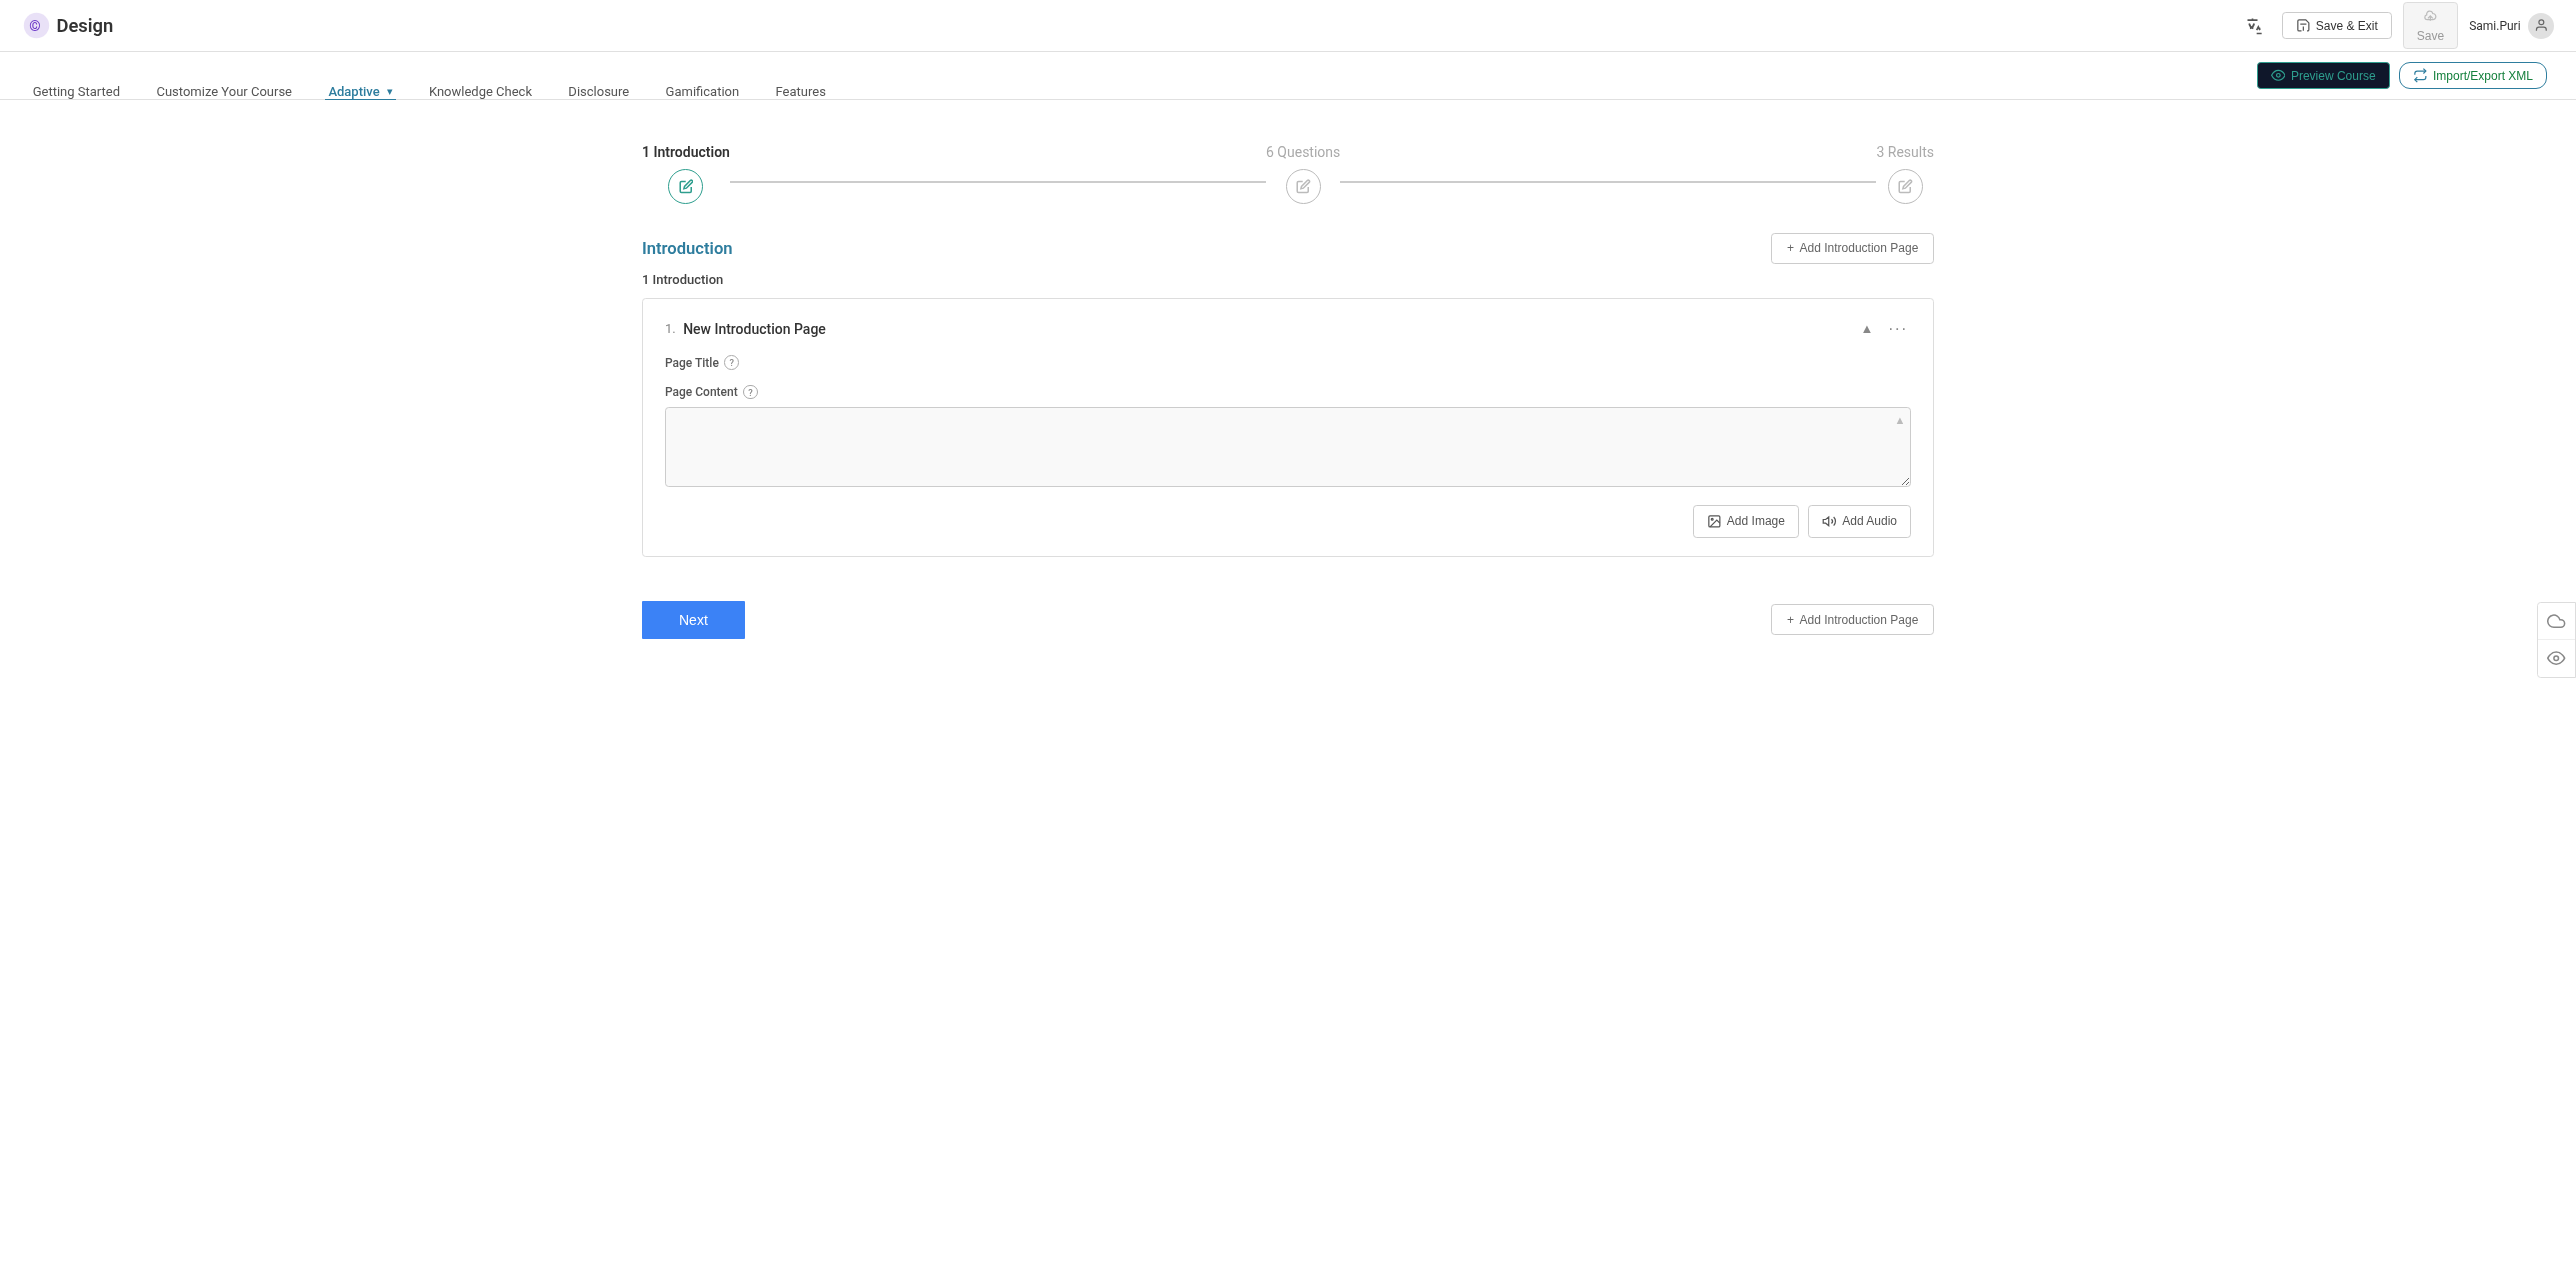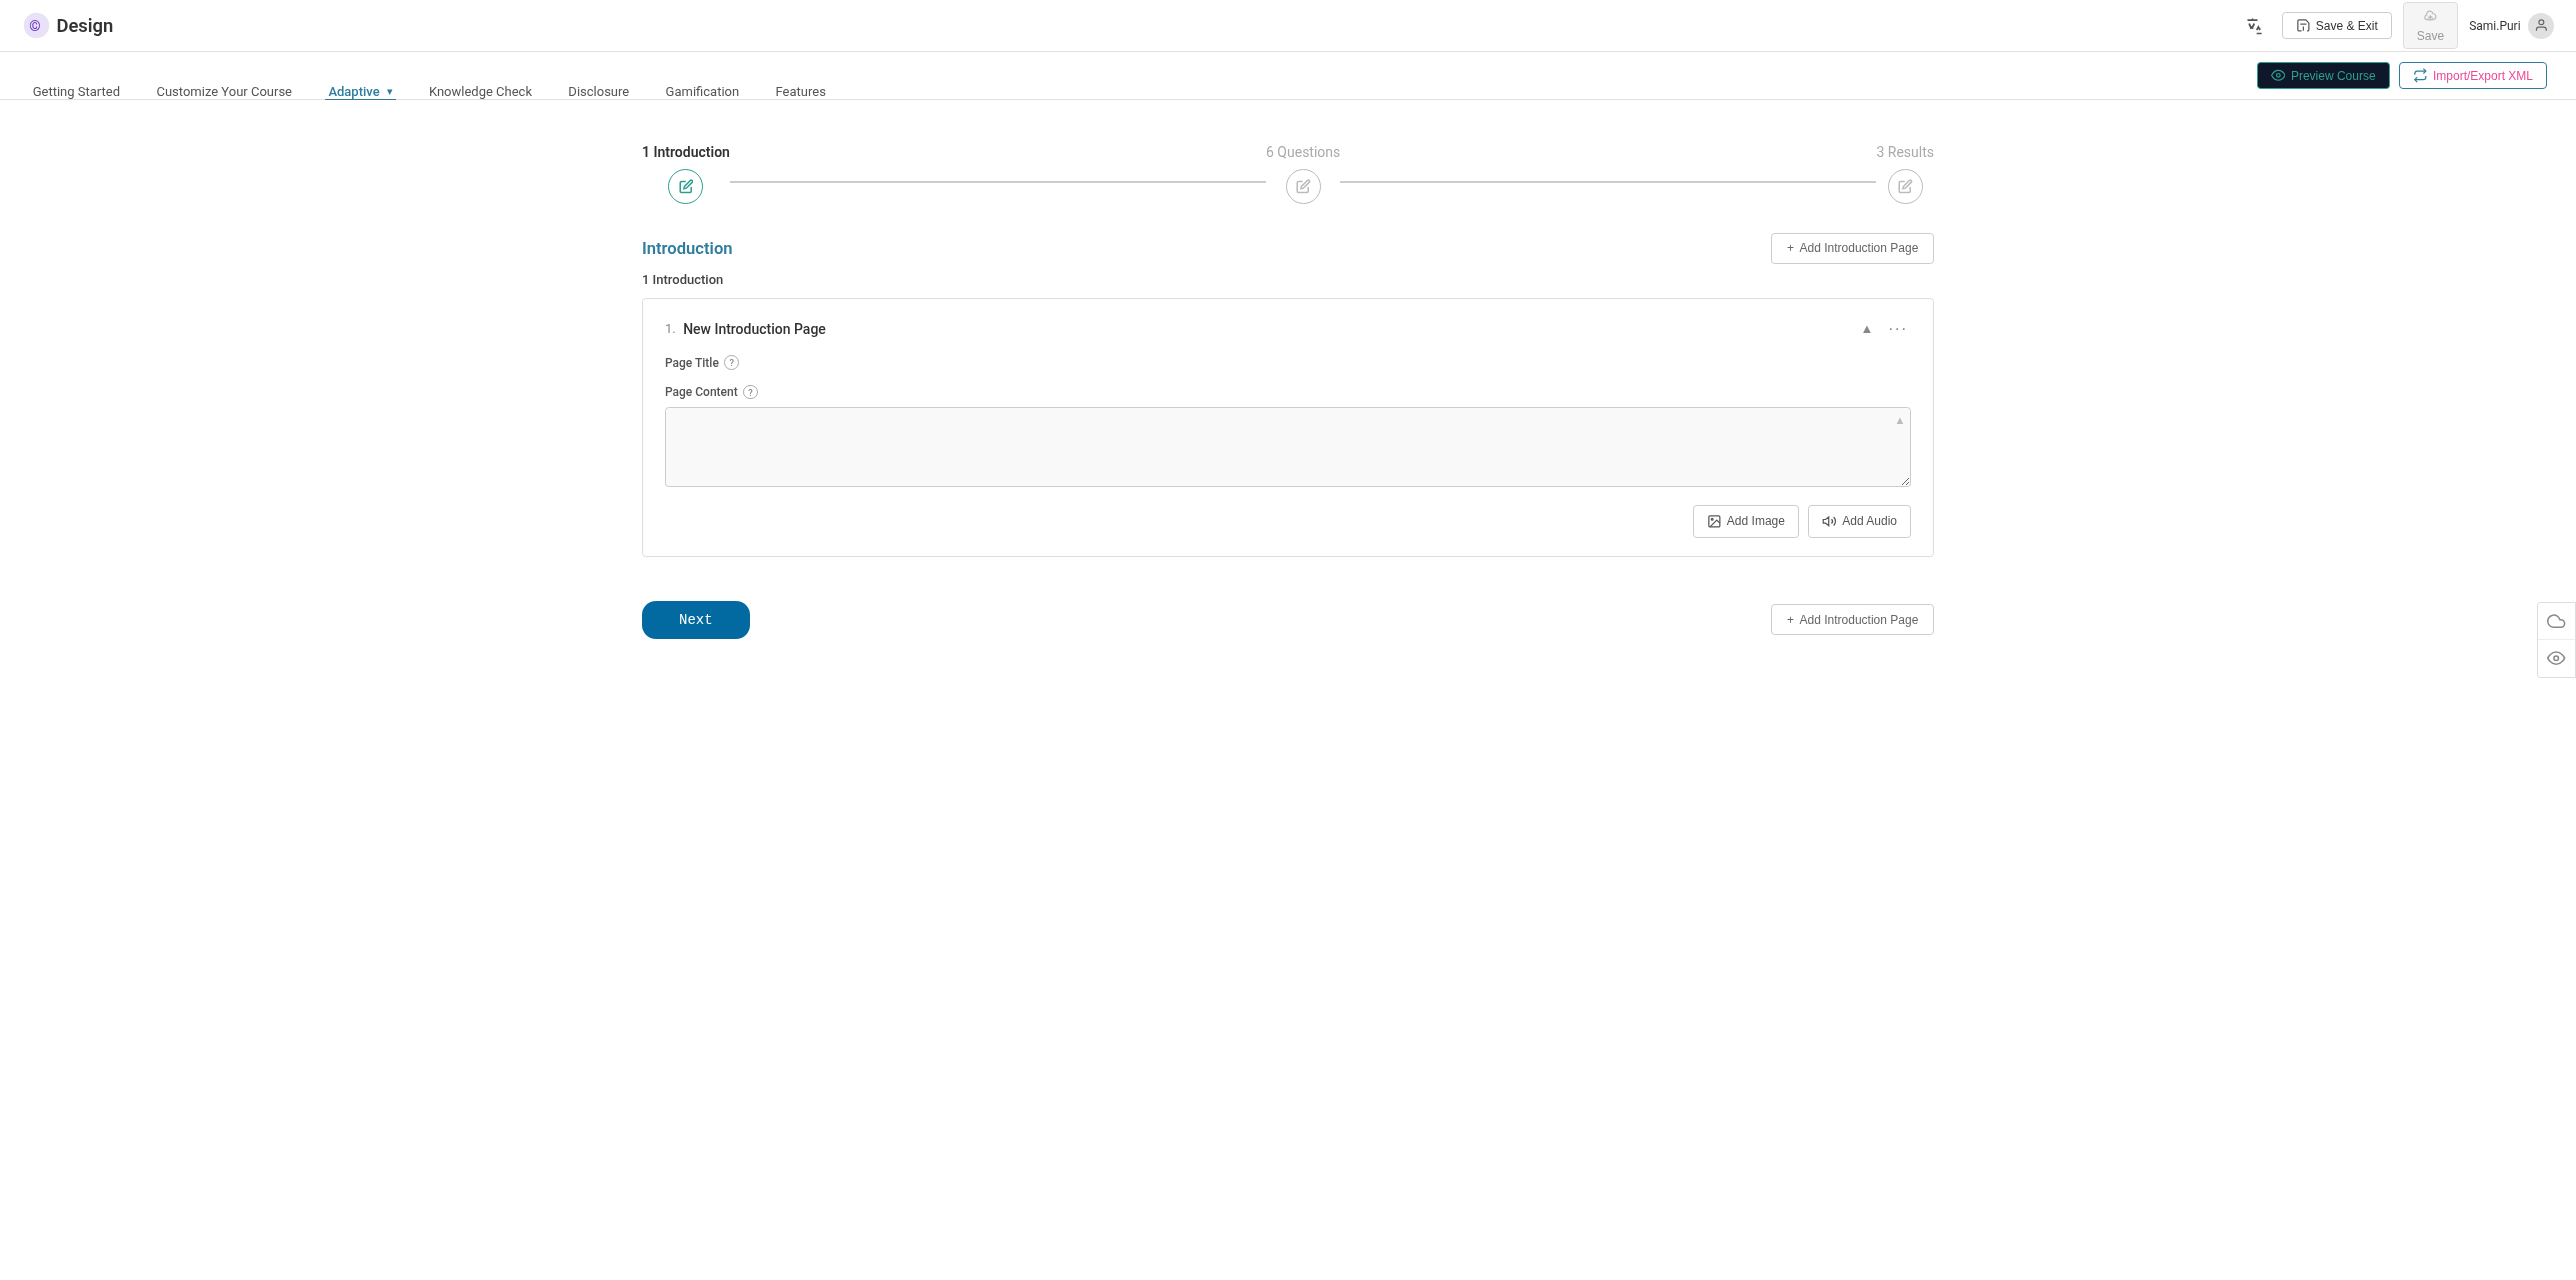--- a/index.html
+++ b/index.html
@@ -23,21 +23,21 @@
     
     .tab-nav {
       display: flex; align-items: center; padding: 0 29px; height: 48px;
       border-bottom: 0.9px solid #e0e0e0; background: #fff; gap: 29px;
     }
     .tab-item { font-size: 13px; color: #555; cursor: pointer; padding: 0 3.7px; height: 48px; display: flex; align-items: flex-end; border-bottom: 1.8px solid transparent; white-space: nowrap; }
     .tab-item.active { color: #2e7d9e; border-bottom: 1.8px solid #2e7d9e; font-weight: 500; }
     .tab-item-dropdown { display: flex; align-items: center; gap: 3.7px; }
     .tab-actions { margin-left: auto; display: flex; gap: 9.2px; }
     .btn-preview { display: flex; align-items: center; gap: 5.5px; border: 0.9px solid #2e9e8e; color: #2e9e8e; background: #0f172a; padding: 5.5px 13px; border-radius: 3.7px; cursor: pointer; font-size: 12px; }
-    .btn-import { display: flex; align-items: center; gap: 5.5px; border: 0.9px solid #2e7d9e; color: #ec4899; background: #fff; padding: 5.5px 13px; border-radius: 4px; cursor: pointer; font-size: 12px; }
+    .btn-import { display: flex; align-items: center; gap: 5.5px; border: 0.9px solid #2e7d9e; color: #15803d; background: #fff; padding: 5.5px 13px; border-radius: 11px; cursor: pointer; font-size: 12px; }
 
     
     .main-content { padding: 29px 44px; max-width: 1380px; margin: 0 auto; }
 
     
     .section-header { display: flex; align-items: center; justify-content: space-between; margin-bottom: 8px; }
     .section-title { color: #2e7d9e; font-size: 16.6px; font-weight: 600; }
     .btn-add-intro { display: flex; align-items: center; gap: 5.5px; border: 0.9px solid #ccc; background: #fff; color: #666; padding: 7.4px 14.7px; border-radius: 3.7px; cursor: pointer; font-size: 12px; }
 
     
@@ -55,21 +55,21 @@
     .help-icon { width: 14.7px; height: 14.7px; border-radius: 50%; border: 0.9px solid #aaa; display: flex; align-items: center; justify-content: center; font-size: 9.2px; color: #888; cursor: pointer; }
     .form-input { width: 100%; padding: 9.2px 13px; border: 0.9px solid #ccc; border-radius: 3.7px; font-size: 13px; color: #333; outline: none; }
     .form-textarea { width: 100%; padding: 9.2px 13px; border: 0.9px solid #ccc; border-radius: 3.7px; font-size: 13px; color: #333; outline: none; resize: vertical; min-height: 74px; background: #f9f9f9; }
 
     
     .media-btns { display: flex; align-items: center; justify-content: flex-end; gap: 9.2px; margin-top: 9.2px; }
     .btn-media { display: flex; align-items: center; gap: 5.5px; border: 0.9px solid #ccc; background: #fff; color: #555; padding: 8px 13px; border-radius: 3.7px; cursor: pointer; font-size: 12px; }
 
     
     .page-footer { display: flex; align-items: center; justify-content: space-between; margin-top: 29px; padding-top: 14.7px; }
-    .btn-next { background: #0369a1; color: #fff; border: none; padding: 11px 37px; border-radius: 14px; cursor: pointer; font-size: 14px; font-weight: 500; font-family: Liberation Mono, monospace; }
+    .btn-next { background: #3b82f6; color: #fff; border: none; padding: 11px 37px; border-radius: 1px; cursor: pointer; font-size: 14px; font-weight: 500; }
 
     
     .right-panel { position: fixed; right: 0; top: 50%; transform: translateY(-50%); background: #fff; border: 0.9px solid #ddd; border-radius: 3.7px 0 0 3.7px; display: flex; flex-direction: column; gap: 0; }
     .right-panel-btn { width: 37px; height: 37px; display: flex; align-items: center; justify-content: center; cursor: pointer; border: none; background: none; color: #888; border-bottom: 0.9px solid #eee; }
     .right-panel-btn:last-child { border-bottom: none; }
 
     
     .stepper-wrapper { display: flex; align-items: center; padding: 14.7px 0 29px; }
     .s-step { display: flex; flex-direction: column; align-items: center; }
     .s-step-name { font-size: 14px; font-weight: 600; color: #333; margin-bottom: 9.2px; }

